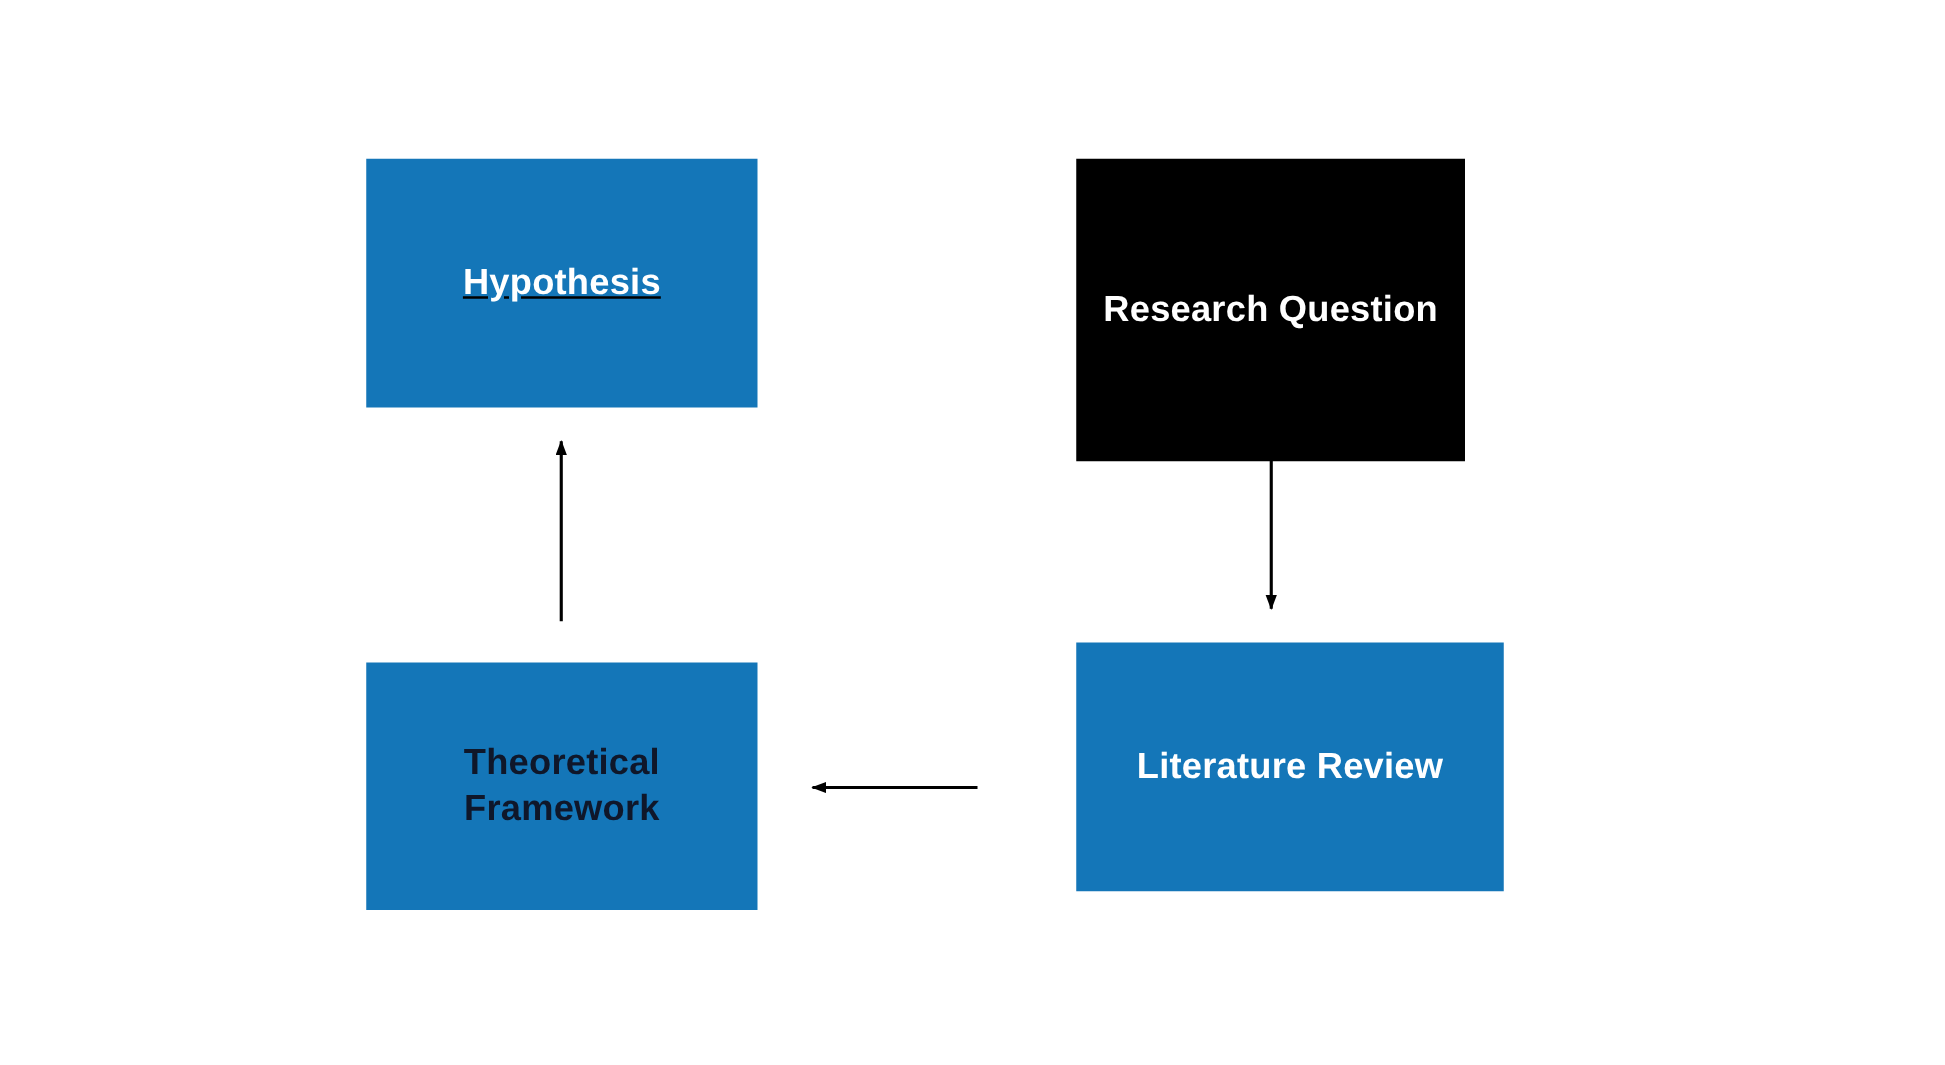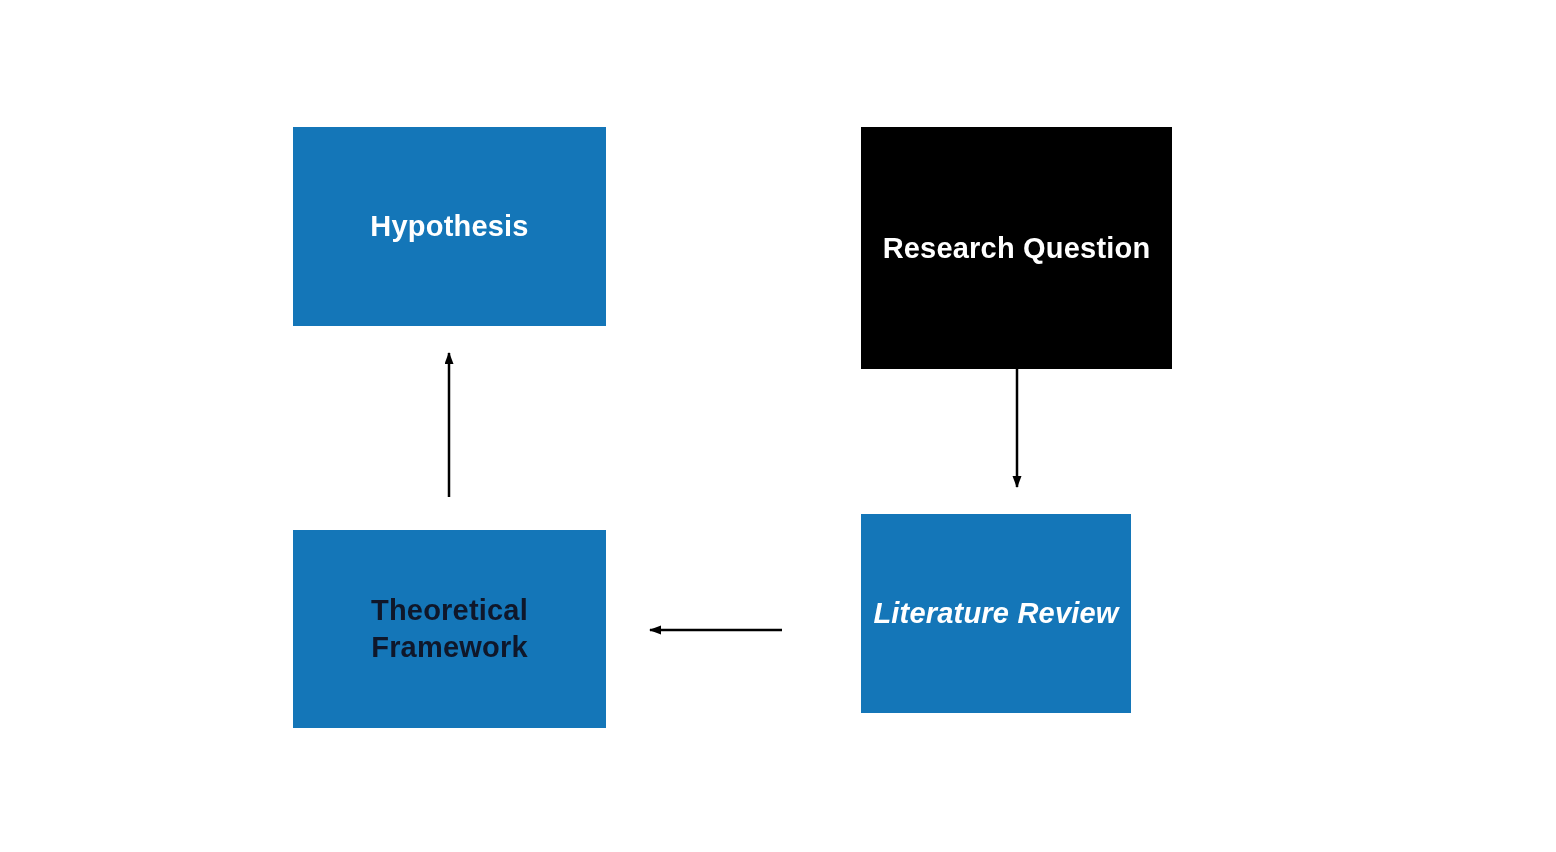--- a/index.html
+++ b/index.html
@@ -46,26 +46,26 @@
     <defs>
       <marker id="arrowhead" markerWidth="14" markerHeight="11" refX="11" refY="4.5" orient="auto" markerUnits="userSpaceOnUse">
         <path d="M0,0 L12,4.5 L0,9 Z" fill="#000000"></path>
       </marker>
     </defs>
   <line x1="1017" y1="353" x2="1017" y2="487" stroke="#000000" stroke-width="2.5" marker-end="url(#arrowhead)"></line>
       <line x1="782" y1="630" x2="650" y2="630" stroke="#000000" stroke-width="2.5" marker-end="url(#arrowhead)"></line>
       <line x1="449" y1="497" x2="449" y2="353" stroke="#000000" stroke-width="2.5" marker-end="url(#arrowhead)"></line>
     </svg>
 
-<div class="node" style="left: 293px; top: 127px; width: 313px; height: 199px; background: rgb(20, 118, 184);">
+<div class="node" style="left: 293px; top: 127px; width: 313px; height: 199px; background: rgb(20, 118, 184); text-decoration: underline;">
       <span class="node-label" style="color: rgb(255, 255, 255);">Hypothesis</span>
     </div>
     <div class="node" style="left: 861px; top: 127px; width: 311px; height: 242px; background: #000000;">
       <span class="node-label" style="color: rgb(255, 255, 255);">Research Question</span>
     </div>
     <div class="node" style="left: 293px; top: 530px; width: 313px; height: 198px; background: rgb(20, 118, 184);">
       <span class="node-label" style="color: #0f172a;">Theoretical
 Framework</span>
     </div>
-    <div class="node" style="left: 861px; top: 514px; width: 270px; height: 199px; background: rgb(20, 118, 184); font-style: italic;">
+    <div class="node" style="left: 861px; top: 514px; width: 342px; height: 199px; background: rgb(20, 118, 184);">
       <span class="node-label" style="color: rgb(255, 255, 255);">Literature Review</span>
     </div>
   </div>
 
 </body></html>

